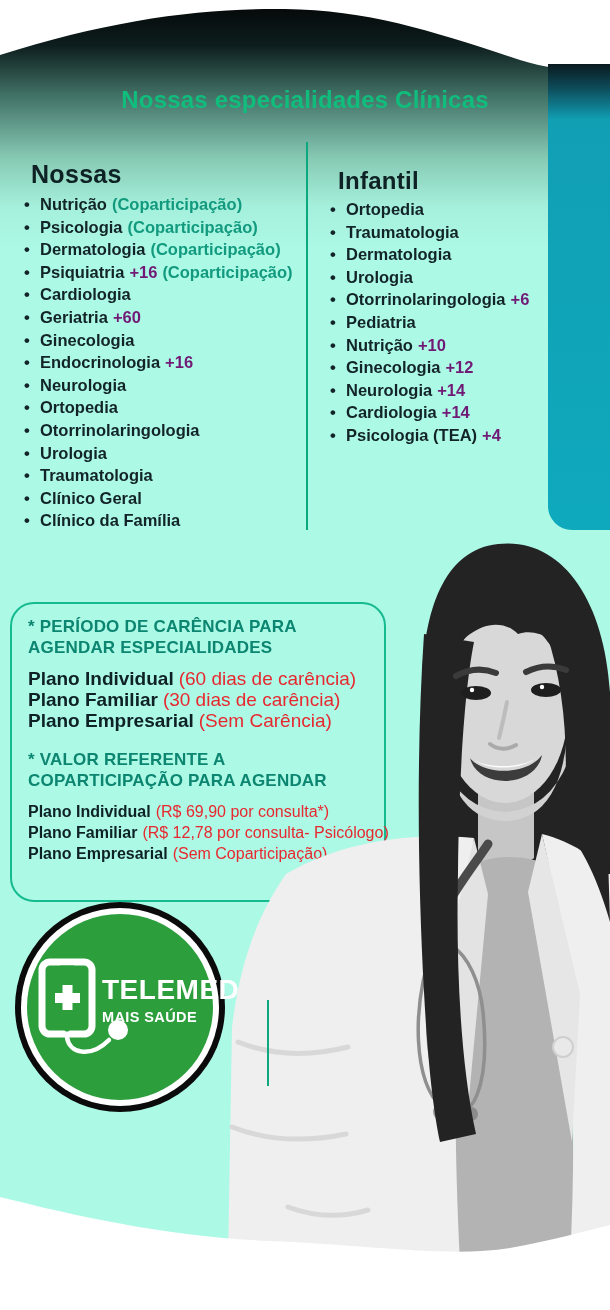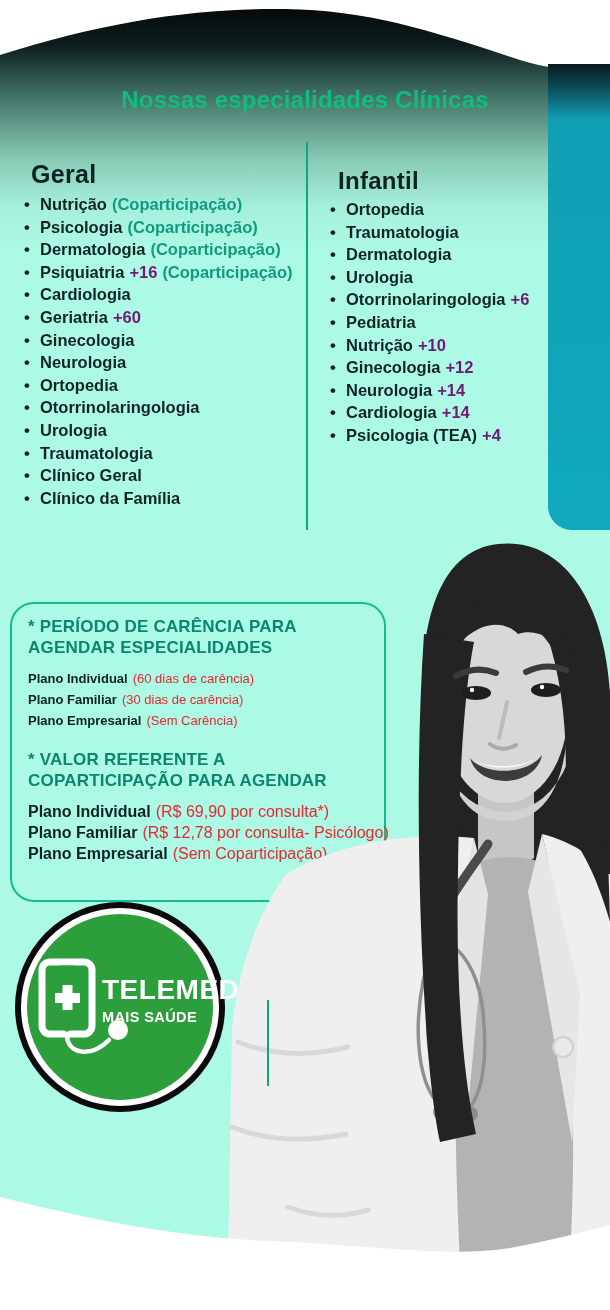--- a/index.html
+++ b/index.html
@@ -46,21 +46,21 @@
   
   #info-box{
     left:10px;top:602px;width:376px;height:300px;z-index:4;box-sizing:border-box;
     border:2px solid #15bb8e;border-radius:24px;
     padding:12px 8px 0 16px;
   }
   .box-heading{
     font-size:17px;line-height:21px;font-weight:bold;color:#0c8670;letter-spacing:.2px;
   }
   .plans{margin-top:11px;}
-  .plan-row{line-height:20.8px;font-size:13px;white-space:nowrap;}
+  .plan-row{line-height:20.8px;font-size:19px;white-space:nowrap;}
   .plan-label{font-weight:bold;color:#0e2124;}
   .plan-value{color:#e8282f;margin-left:5px;}
   #valor-heading{margin-top:18px;}
   #valor-plans .plan-row{font-size:16px;}
 
   
   #logo{left:15px;top:902px;width:210px;height:210px;z-index:7;}
   .ring-black{position:absolute;inset:0;border-radius:50%;background:#0b0b0b;}
   .ring-white{position:absolute;inset:6px;border-radius:50%;background:#ffffff;}
   .disc-green{position:absolute;inset:12px;border-radius:50%;background:#2c9e3c;}
@@ -91,29 +91,30 @@
       </linearGradient>
     </defs>
     <rect x="0" y="0" width="610" height="250" fill="#ffffff"></rect>
     <path d="M0,55 C110,20 200,8 285,9 C370,10 435,32 520,60 C552,70 585,72 610,69 L610,250 L0,250 Z" fill="url(#waveGrad)"></path>
   </svg>
 
   <div id="right-block" class="abs"></div>
 
   <div id="title" class="abs">Nossas especialidades Clínicas</div>
 
-  <div id="adult-heading" class="abs col-heading">Geral</div>
+  <div id="adult-heading" class="abs col-heading">Nossas</div>
   <ul id="adult-list" class="abs spec-list">
       <li><span class="bullet">•</span><span class="name">Nutrição</span><span class="suffix">(Coparticipação)</span></li>
       <li><span class="bullet">•</span><span class="name">Psicologia</span><span class="suffix">(Coparticipação)</span></li>
       <li><span class="bullet">•</span><span class="name">Dermatologia</span><span class="suffix">(Coparticipação)</span></li>
       <li><span class="bullet">•</span><span class="name">Psiquiatria</span><span class="age">+16</span><span class="suffix">(Coparticipação)</span></li>
       <li><span class="bullet">•</span><span class="name">Cardiologia</span></li>
       <li><span class="bullet">•</span><span class="name">Geriatria</span><span class="age">+60</span></li>
       <li><span class="bullet">•</span><span class="name">Ginecologia</span></li>
+      <li><span class="bullet">•</span><span class="name">Endocrinologia</span><span class="age">+16</span></li>
       <li><span class="bullet">•</span><span class="name">Neurologia</span></li>
       <li><span class="bullet">•</span><span class="name">Ortopedia</span></li>
       <li><span class="bullet">•</span><span class="name">Otorrinolaringologia</span></li>
       <li><span class="bullet">•</span><span class="name">Urologia</span></li>
       <li><span class="bullet">•</span><span class="name">Traumatologia</span></li>
       <li><span class="bullet">•</span><span class="name">Clínico Geral</span></li>
       <li><span class="bullet">•</span><span class="name">Clínico da Família</span></li>
     </ul>
 
   <div id="divider" class="abs"></div>

